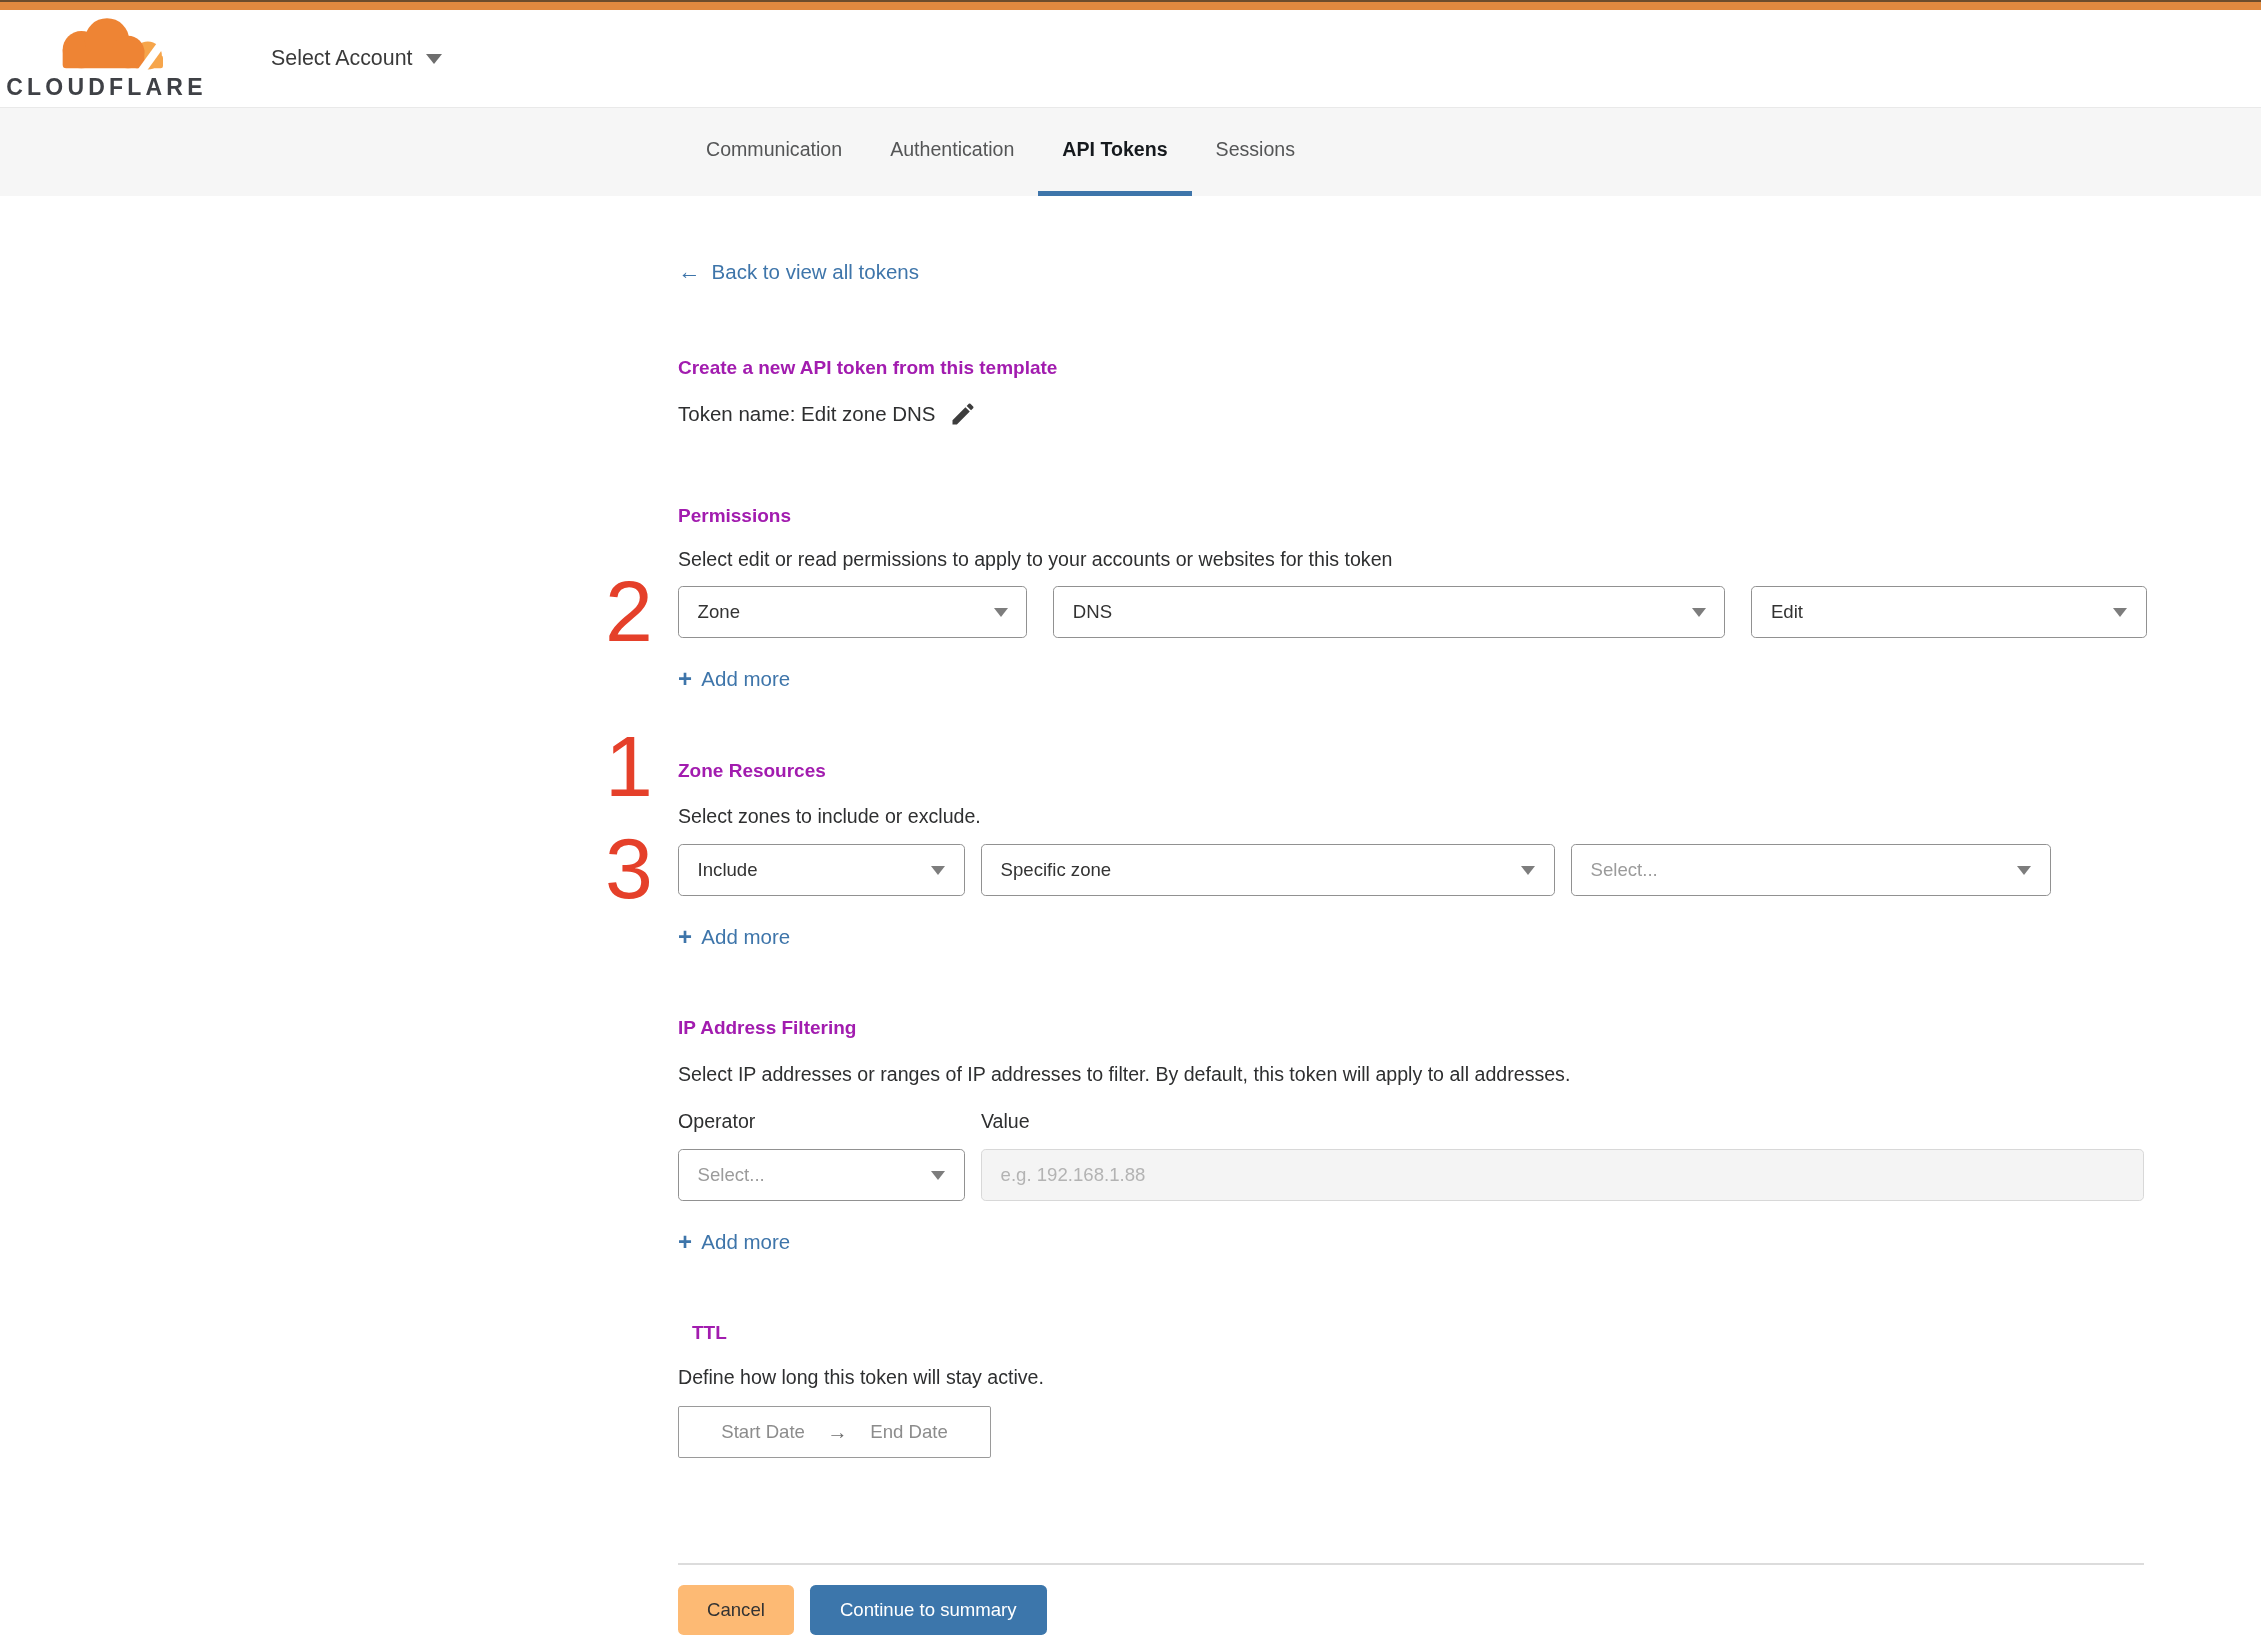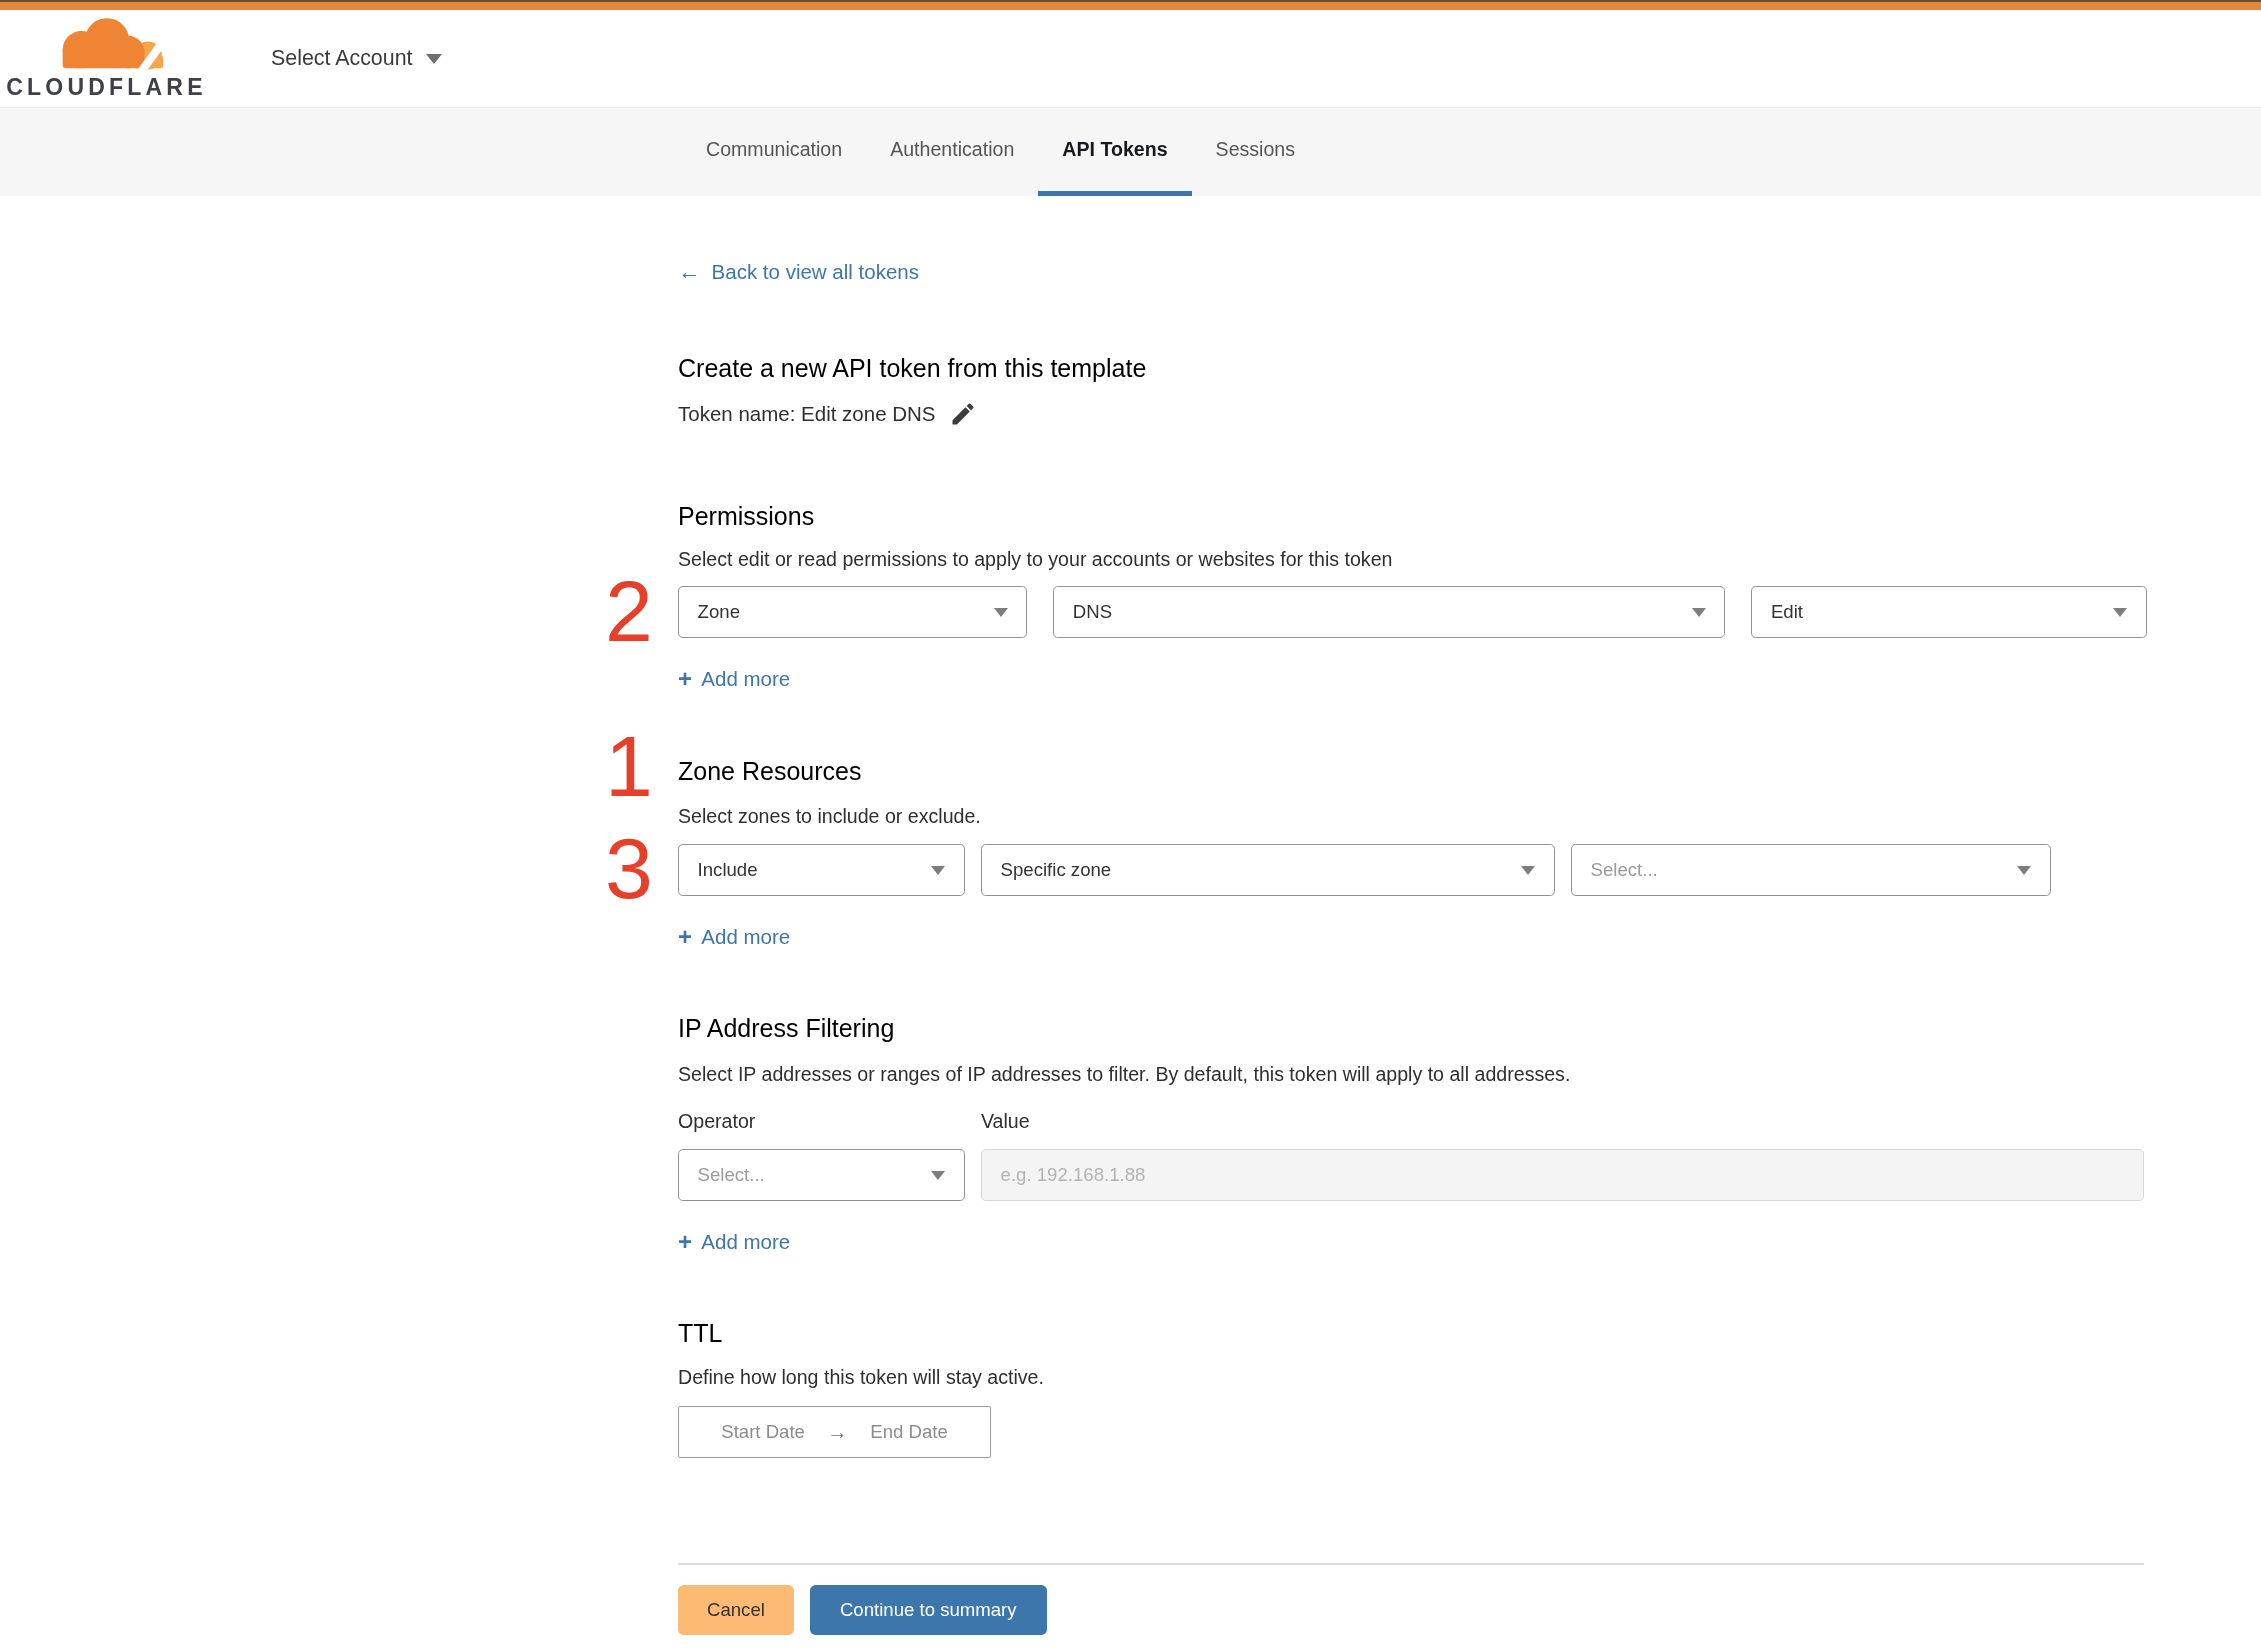--- a/index.html
+++ b/index.html
@@ -28,21 +28,21 @@
   .tabband { height:89px; background:#f6f6f6; border-top:0.9px solid #e9e9e9; display:flex; align-items:stretch; padding-left:682px; }
   .tab { display:flex; align-items:center; padding:0 24px; font-size:19.6px; color:#545556; cursor:pointer; border-bottom:5.6px solid transparent; }
   .tab.active { color:#15191d; font-weight:bold; border-bottom-color:#3e75aa; }
 
   
   .content { position:relative; margin-left:678px; width:1469px; }
 
   .back-link { margin-top:64px; display:inline-flex; align-items:center; gap:11.2px; font-size:20.5px; line-height:24px; color:#3e75aa; cursor:pointer; }
   .back-link .arr { font-size:22.4px; }
 
-  .sec-heading { margin:0; font-size:25px; line-height:26px; font-weight:normal; color:#000000; }
+  .sec-heading { margin:0; font-size:19px; line-height:26px; font-weight:bold; color:#a21caf; }
   .sec-desc { font-size:19.6px; line-height:24px; color:#2e2f30; }
 
   .token-head { margin-top:71px; }
   .token-line { margin-top:18.6px; font-size:20.5px; line-height:28px; color:#2e2f30; display:flex; align-items:center; gap:13px; }
   .pencil { cursor:pointer; display:inline-flex; }
 
   .perm-head { margin-top:75px; }
   .perm-desc { margin-top:18.6px; }
 
   .step-num { position:absolute; left:-73px; font-size:86px; line-height:1; color:#e5402a; font-weight:400; }
@@ -79,21 +79,21 @@
   .ip-desc { margin-top:21.4px; }
   .ip-labels { display:flex; margin-top:24px; font-size:19.6px; line-height:23px; color:#2e2f30; }
   .ip-labels .lab-op { width:303px; }
   .ip-row { display:flex; gap:16px; margin-top:16px; }
   .ip-input {
     width:1163px; height:52px; background:#f4f4f4; border:0.9px solid #d8d8d8; border-radius:4.7px;
     padding:0 18.6px; font-size:18.6px; color:#333; font-family:"Liberation Sans",sans-serif;
   }
   .ip-input::placeholder { color:#b3b3b3; }
 
-  .ttl-head { margin-top:66px; }
+  .ttl-head { margin-top:66px;margin-left:14px; }
   .ttl-desc { margin-top:18.6px; }
   .ttl-box {
     margin-top:17px; width:313px; height:52px; border:0.9px solid #9a9a9a; border-radius:1.9px;
     display:flex; align-items:center; justify-content:center; gap:22.4px;
     font-size:18.6px; color:#8c8c8c; cursor:pointer;
   }
   .ttl-box .arr { color:#6e6e6e; font-size:20.5px; }
 
   .divider { margin-top:105px; height:1.9px; width:1466px; background:#dcdcdc; }
 

